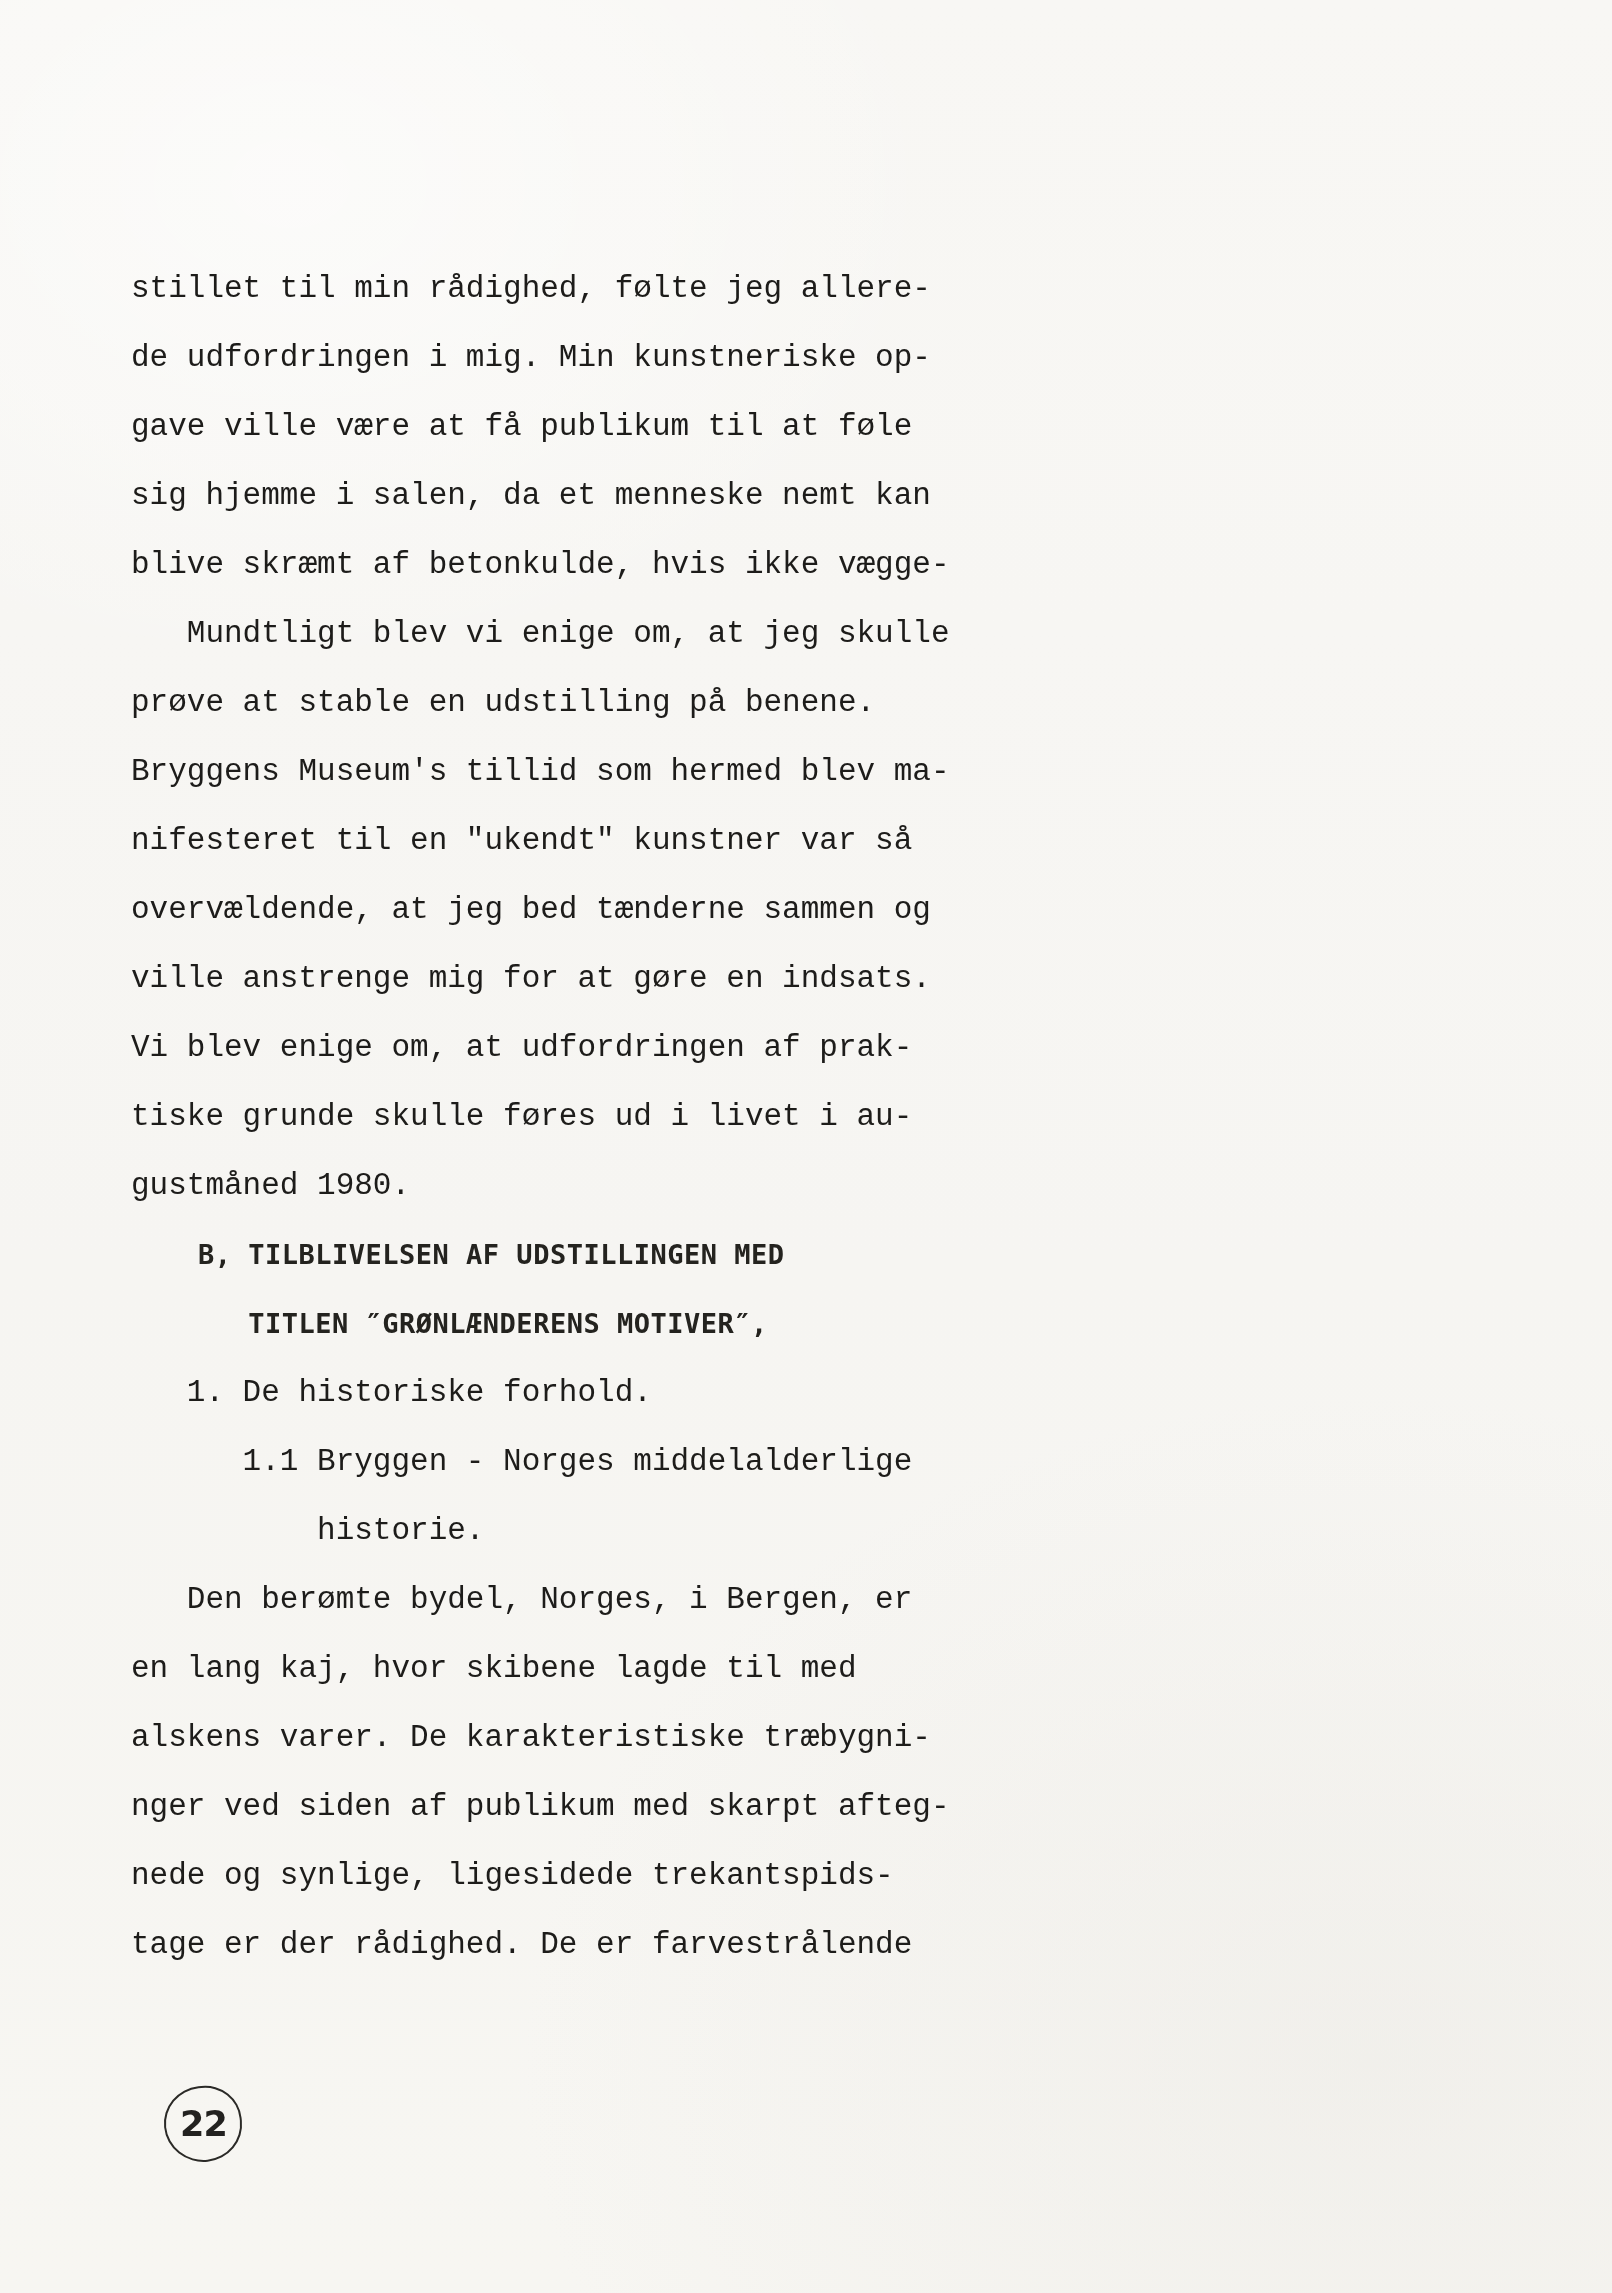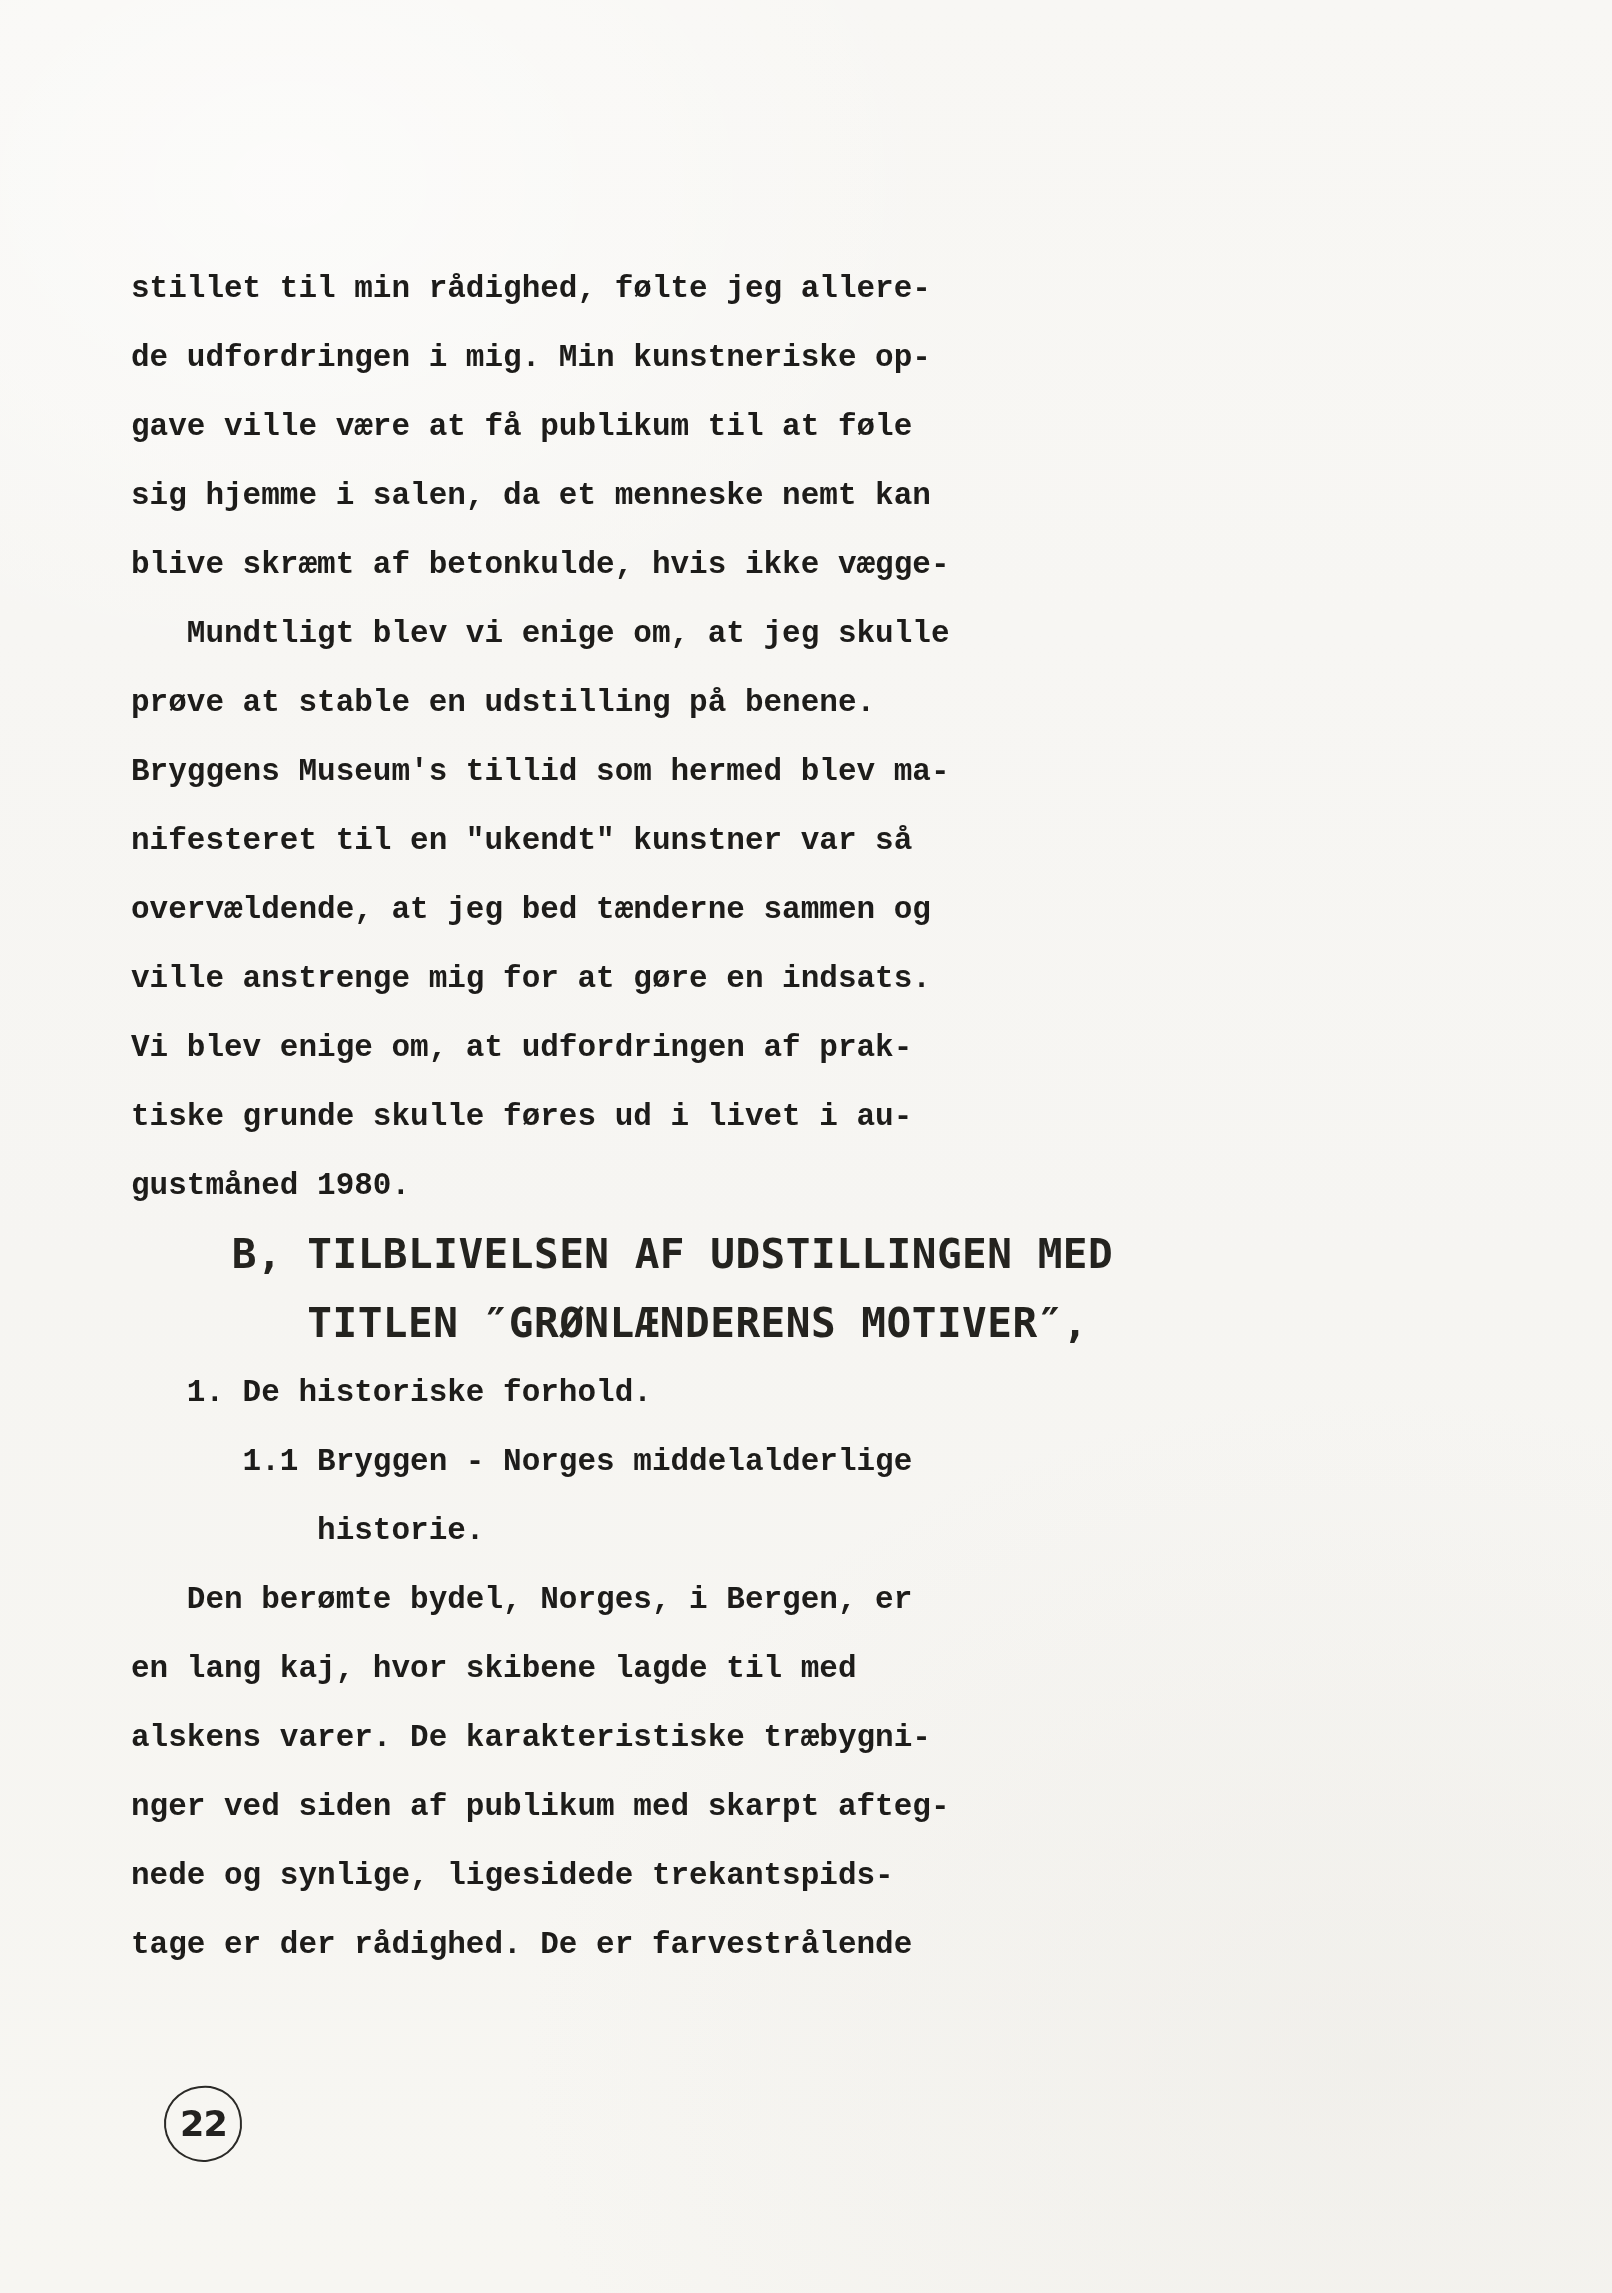--- a/index.html
+++ b/index.html
@@ -30,26 +30,26 @@
     color: #1d1c1a;
   }
   .line {
     white-space: pre;
     height: 69px;
     line-height: 69px;
   }
   .line.body {
     font-family: "Liberation Mono", "DejaVu Sans Mono", monospace;
     font-size: 31px;
-    font-weight: bold;
+    font-weight: normal;
     letter-spacing: 0px;
   }
   .line.heading {
     font-family: "DejaVu Sans Mono", "Liberation Mono", monospace;
-    font-size: 41px;
+    font-size: 27px;
     font-weight: bold;
     letter-spacing: 0.5px;
     color: #24231f;
   }
   .page-number-circle {
     position: absolute;
     left: 164px;
     top: 2086px;
     width: 78px;
     height: 76px;

